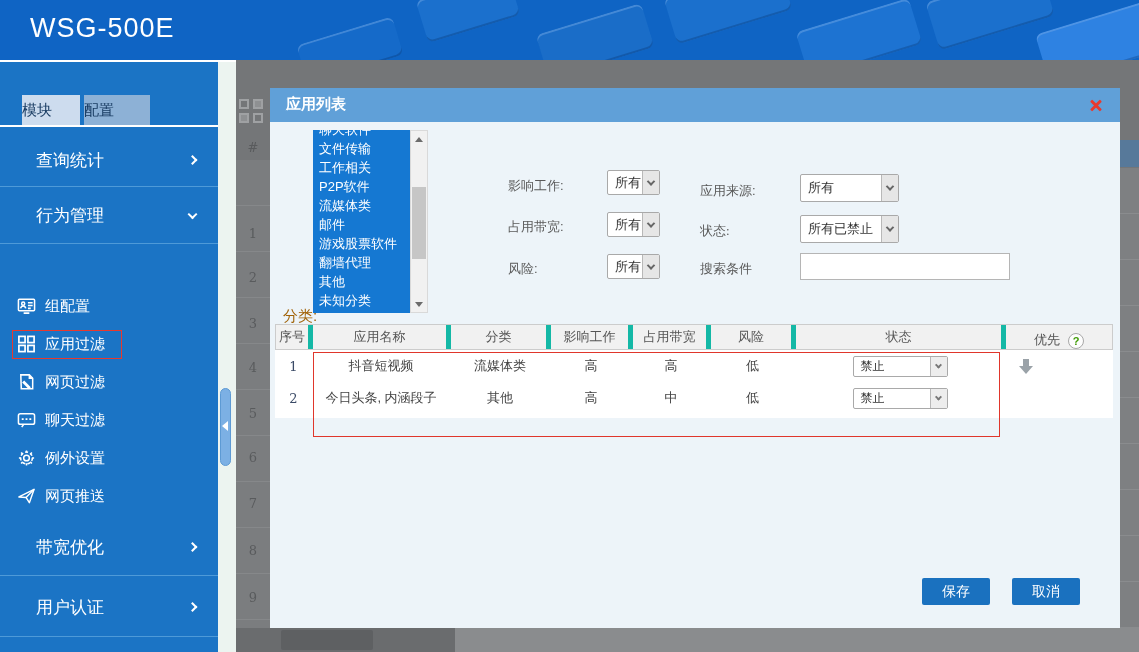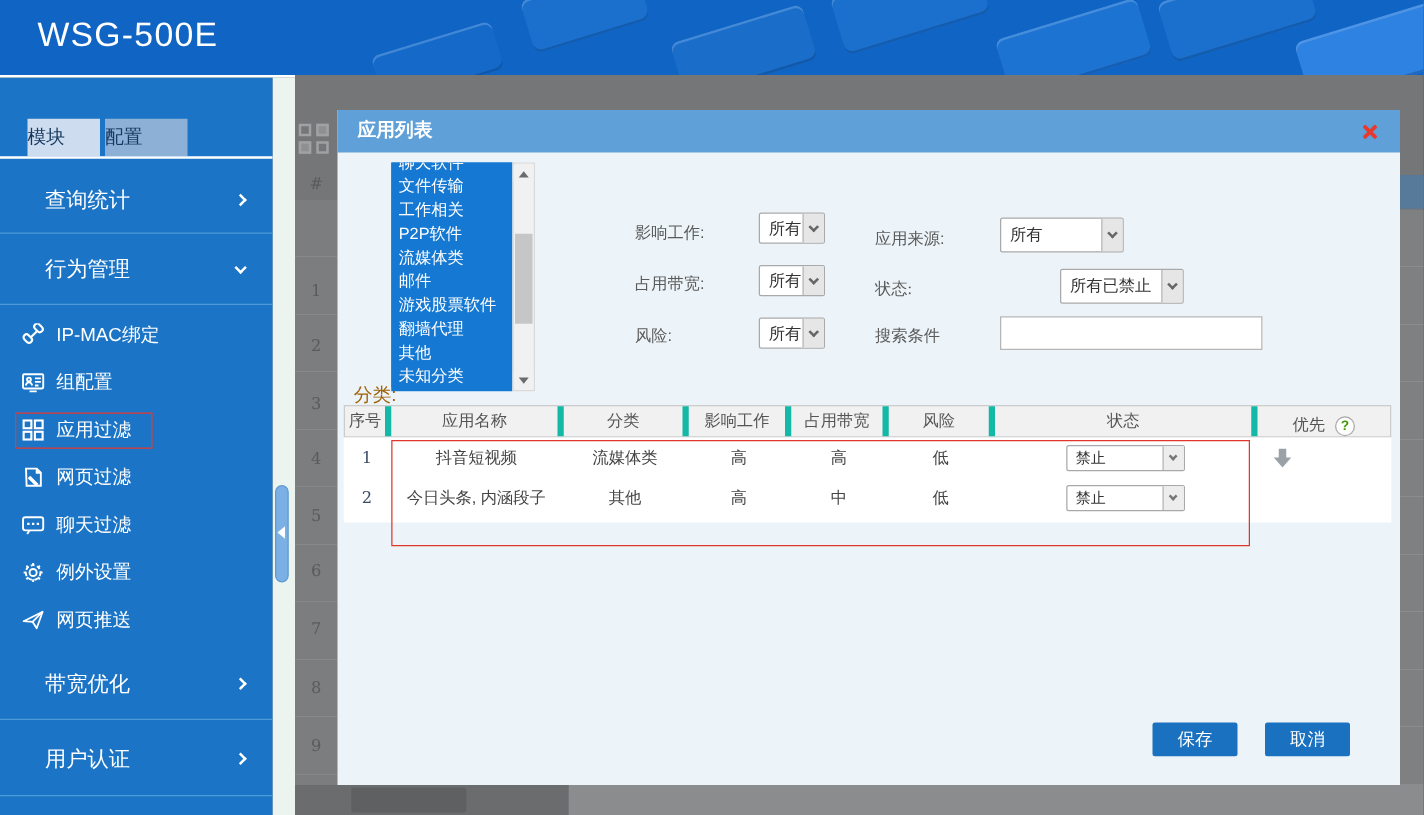--- a/index.html
+++ b/index.html
@@ -157,30 +157,20 @@
 
     <div class="sec" style="top:71px;height:54px;">
       <span class="lbl">查询统计</span>
       <span class="chev right"></span>
     </div>
     <div class="sec" style="top:125px;height:57px;">
       <span class="lbl">行为管理</span>
       <span class="chev down"></span>
     </div>
 
-    <div class="sub" style="top:187px;">
-      <svg class="ico" viewBox="0 0 20 20">
-          <g fill="none" stroke="#fff" stroke-width="1.8" stroke-linecap="round">
-            <path d="M8.5 11.5 L13 7"></path>
-            <rect x="10.5" y="1.5" width="8" height="5" rx="2.5" transform="rotate(45 14.5 4)"></rect>
-            <rect x="1.5" y="10.5" width="8" height="5" rx="2.5" transform="rotate(45 5.5 13)"></rect>
-          </g>
-        </svg>
-      <span class="lbl">IP-MAC绑定</span>
-    </div>
     <div class="sub" style="top:225px;">
       <svg class="ico" viewBox="0 0 20 20">
           <g fill="none" stroke="#fff" stroke-width="1.6">
             <rect x="1.5" y="3" width="17" height="12" rx="1"></rect>
             <circle cx="6.5" cy="7.5" r="1.6"></circle>
             <path d="M3.8 12.5c.4-1.8 1.4-2.6 2.7-2.6s2.3.8 2.7 2.6"></path>
             <path d="M11.5 6.5h5M11.5 9.5h5M11.5 12.5h3"></path>
             <path d="M7 17.5h6"></path>
           </g>
         </svg>
@@ -311,21 +301,21 @@
     </div>
 
     <div class="f-label" style="left:430px;top:94px;">应用来源:</div>
     <div class="dd" style="left:530px;top:86px;width:99px;height:28px;">
       <span class="val">所有</span>
         <span class="ab">
           <span class="ac"></span>
         </span>
     </div>
     <div class="f-label" style="left:430px;top:134px;font-family:Liberation Serif, serif;">状态:</div>
-    <div class="dd" style="left:530px;top:127px;width:99px;height:28px;margin-left:48px;">
+    <div class="dd" style="left:530px;top:127px;width:99px;height:28px;">
       <span class="val">所有已禁止</span>
         <span class="ab">
           <span class="ac"></span>
         </span>
     </div>
     <div class="f-label" style="left:430px;top:172px;">搜索条件</div>
     <input class="search-input" value="" style="">
 
     <div class="thead">
       <div class="th c0">序号</div>

